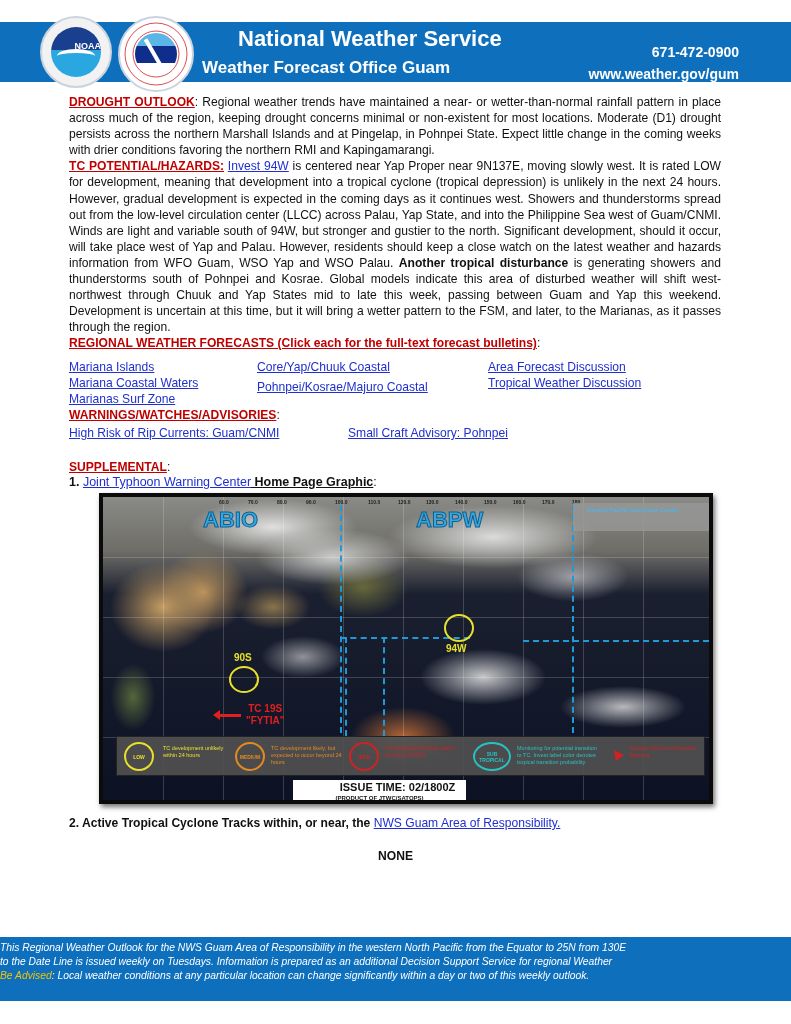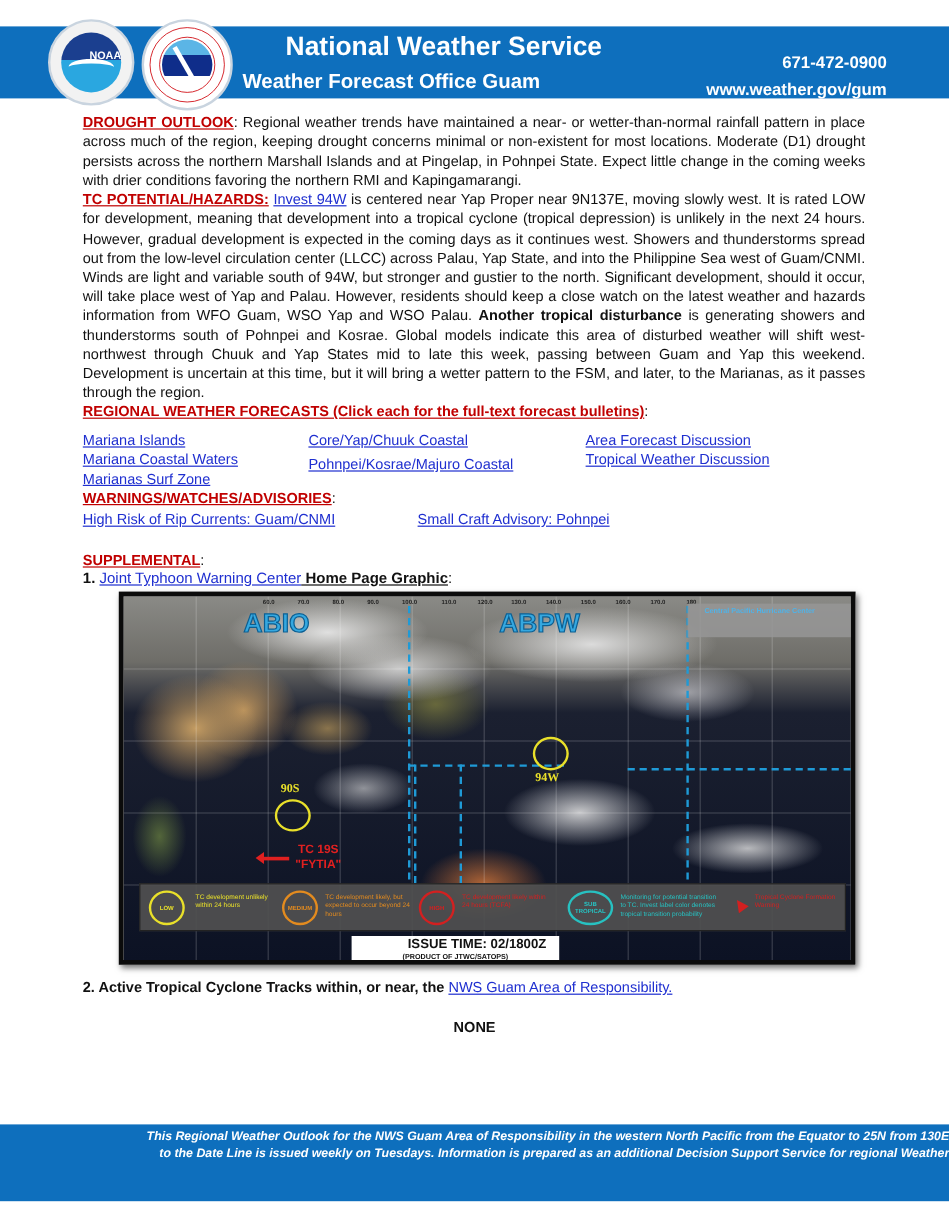--- a/index.html
+++ b/index.html
@@ -61,37 +61,37 @@
       linear-gradient(180deg, #8a8a86 0%, #6e6d68 18%, #1b2030 32%, #0c1224 100%); padding-left: 24px; }
   .sat .grid-v { position: absolute; top: 0; bottom: 0; width: 1px; background: rgba(255,255,255,0.18); }
   .sat .grid-h { position: absolute; left: 0; right: 0; height: 1px; background: rgba(255,255,255,0.18); }
   .sat .dash-v { position: absolute; width: 0; border-left: 2px dashed #1f9ad6; }
   .sat .dash-h { position: absolute; height: 0; border-top: 2px dashed #1f9ad6; }
   .sat .tick { position: absolute; top: 2px; font-size: 5px; color: #222; font-weight: bold; }
   .sat .basin { position: absolute; font-size: 22px; font-weight: bold; color: #35a8e0; -webkit-text-stroke: 1px #0c5f92; }
   .sat .cpac { position: absolute; left: 470px; top: 6px; width: 140px; height: 28px; background: rgba(150,150,150,0.85); }
   .sat .cpac span { display: block; color: #4fb3e8; font-size: 6px; font-weight: bold; padding: 4px 0 0 14px; }
   .sat .circle { position: absolute; border-radius: 50%; border: 2px solid #e9e02a; }
-  .sat .storm-lbl { position: absolute; font-weight: bold; font-size: 10px; color: #e9e02a; font-family: Liberation Serif, serif; }
+  .sat .storm-lbl { position: absolute; font-weight: bold; font-size: 10px; color: #e9e02a; }
   .sat .tc-lbl { position: absolute; font-weight: bold; font-size: 10px; color: #e02020; text-align: center; line-height: 12px; }
   .sat .arrow { position: absolute; width: 22px; height: 3px; background: #e02020; }
   .sat .arrow:before { content: ""; position: absolute; left: -6px; top: -4px; border-right: 7px solid #e02020; border-top: 5px solid transparent; border-bottom: 5px solid transparent; }
   .sat .legend { position: absolute; left: 13px; top: 239px; width: 589px; height: 40px; background: rgba(80,80,80,0.92); border: 1px solid #222; }
   .sat .leg-circle { position: absolute; top: 5px; width: 30px; height: 29px; border-radius: 50%; border: 2px solid; font-size: 5px; font-weight: bold; display: flex; align-items: center; justify-content: center; text-align: center; line-height: 6px; }
   .sat .leg-text { position: absolute; top: 8px; font-size: 5.5px; line-height: 7px; width: 72px; }
   .sat .issue { position: absolute; left: 190px; top: 283px; width: 173px; height: 24px; background: #fff; text-align: center; }
   .sat .issue .t1 { font-size: 11px; font-weight: bold; color: #111; line-height: 13px; padding-top: 1px; margin-left: 36px; }
   .sat .issue .t2 { font-size: 6px; font-weight: bold; color: #111; line-height: 8px; }
 
   .sec2 { position: absolute; left: 69px; top: 816px; font-size: 12.1px; font-weight: bold; }
   .none { position: absolute; left: 0; width: 791px; top: 849px; text-align: center; font-size: 12.1px; font-weight: bold; }
 
   
   .footer { position: absolute; left: 0; top: 937px; width: 791px; height: 64px; background: #0e6fbd; color: #fff;
-    font-style: italic; font-weight: bold; font-size: 10.3px; line-height: 14px; text-align: right; padding-top: 4px; }
+    font-style: italic; font-weight: normal; font-size: 10.3px; line-height: 14px; text-align: left; padding-top: 4px; }
   .footer .advised { color: #f5c400; }
   .footer .flink { color: #1f2fd0; text-decoration: underline; }
 </style>
 </head>
 <body>
 
 <div class="header"></div>
 <div class="logo-noaa">
   <div class="inner">
     <div class="lbl">NOAA</div>
@@ -223,13 +223,14 @@
 </div>
 
 <div class="sec2">
   <span>2. Active Tropical Cyclone Tracks within, or near, the </span><span class="link-bold">NWS Guam Area of Responsibility.</span>
 </div>
 <div class="none">NONE</div>
 
 <div class="footer">
   <div>This Regional Weather Outlook for the NWS Guam Area of Responsibility in the western North Pacific from the Equator to 25N from 130E</div>
   <div>to the Date Line is issued weekly on Tuesdays. Information is prepared as an additional Decision Support Service for regional Weather</div>
+  <div><span class="advised">Be Advised</span><span>: Local weather conditions at any particular location can change significantly within a day or two of this weekly outlook.</span></div>
 </div>
 
 </body></html>

